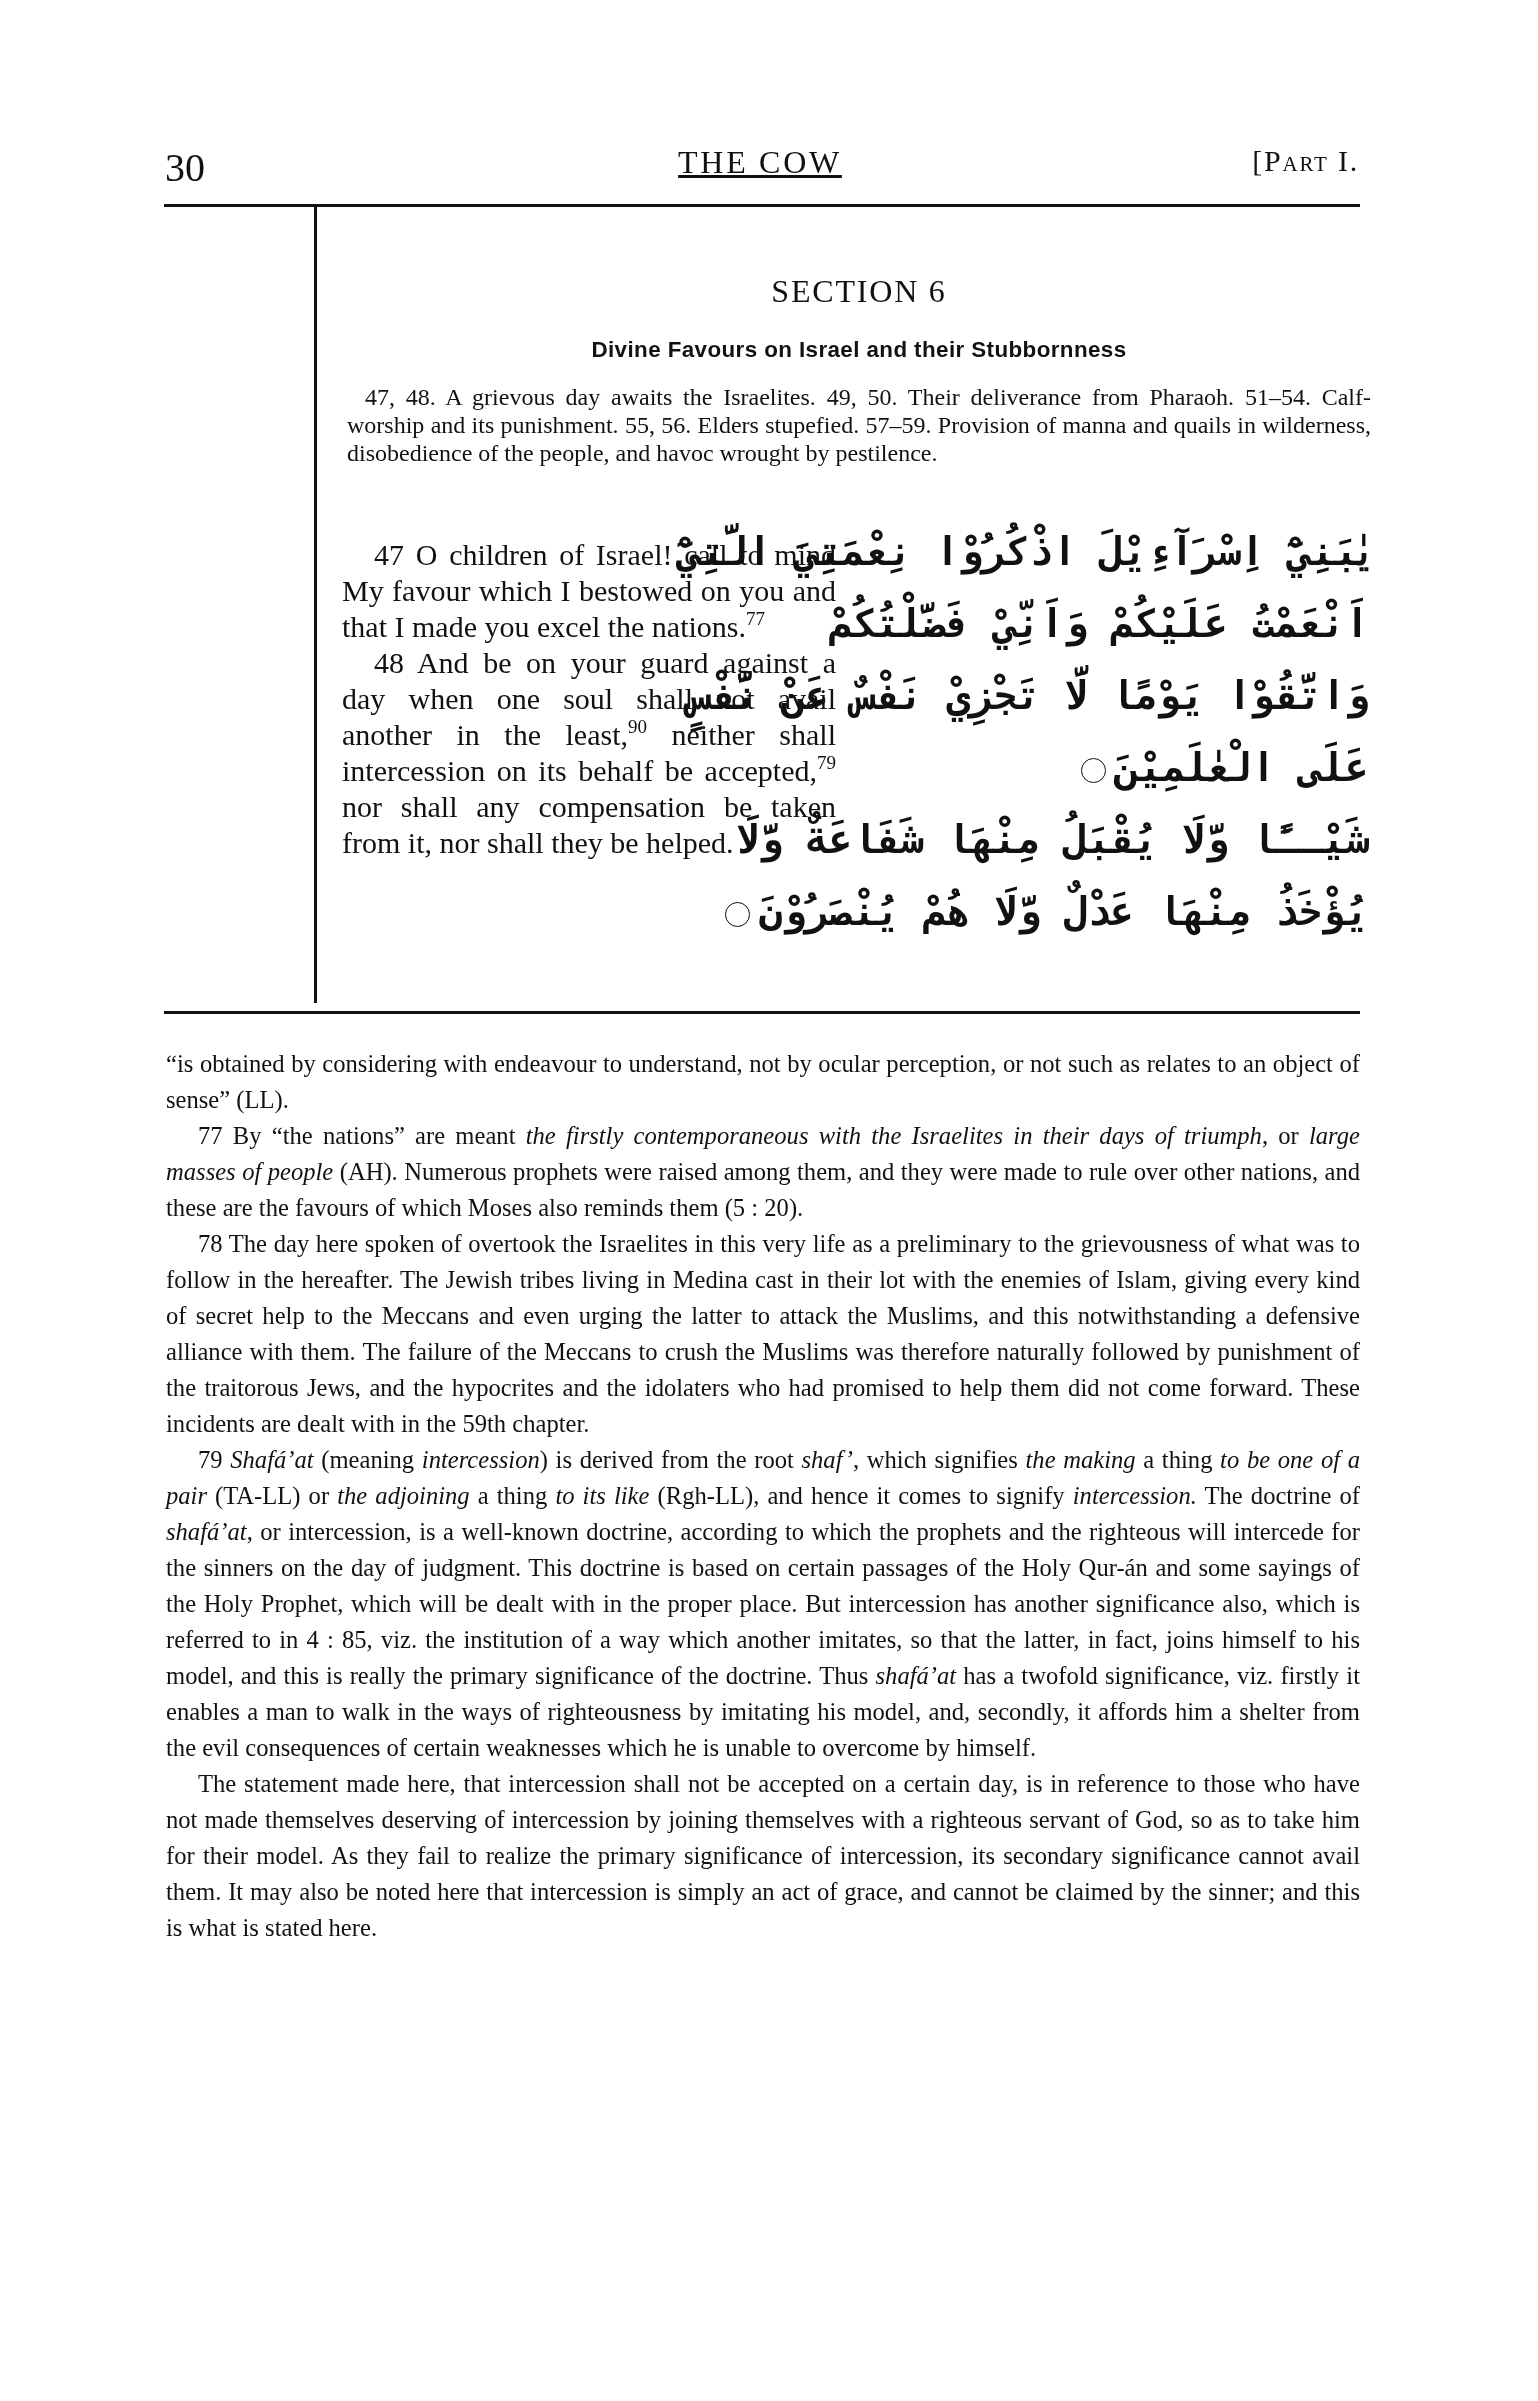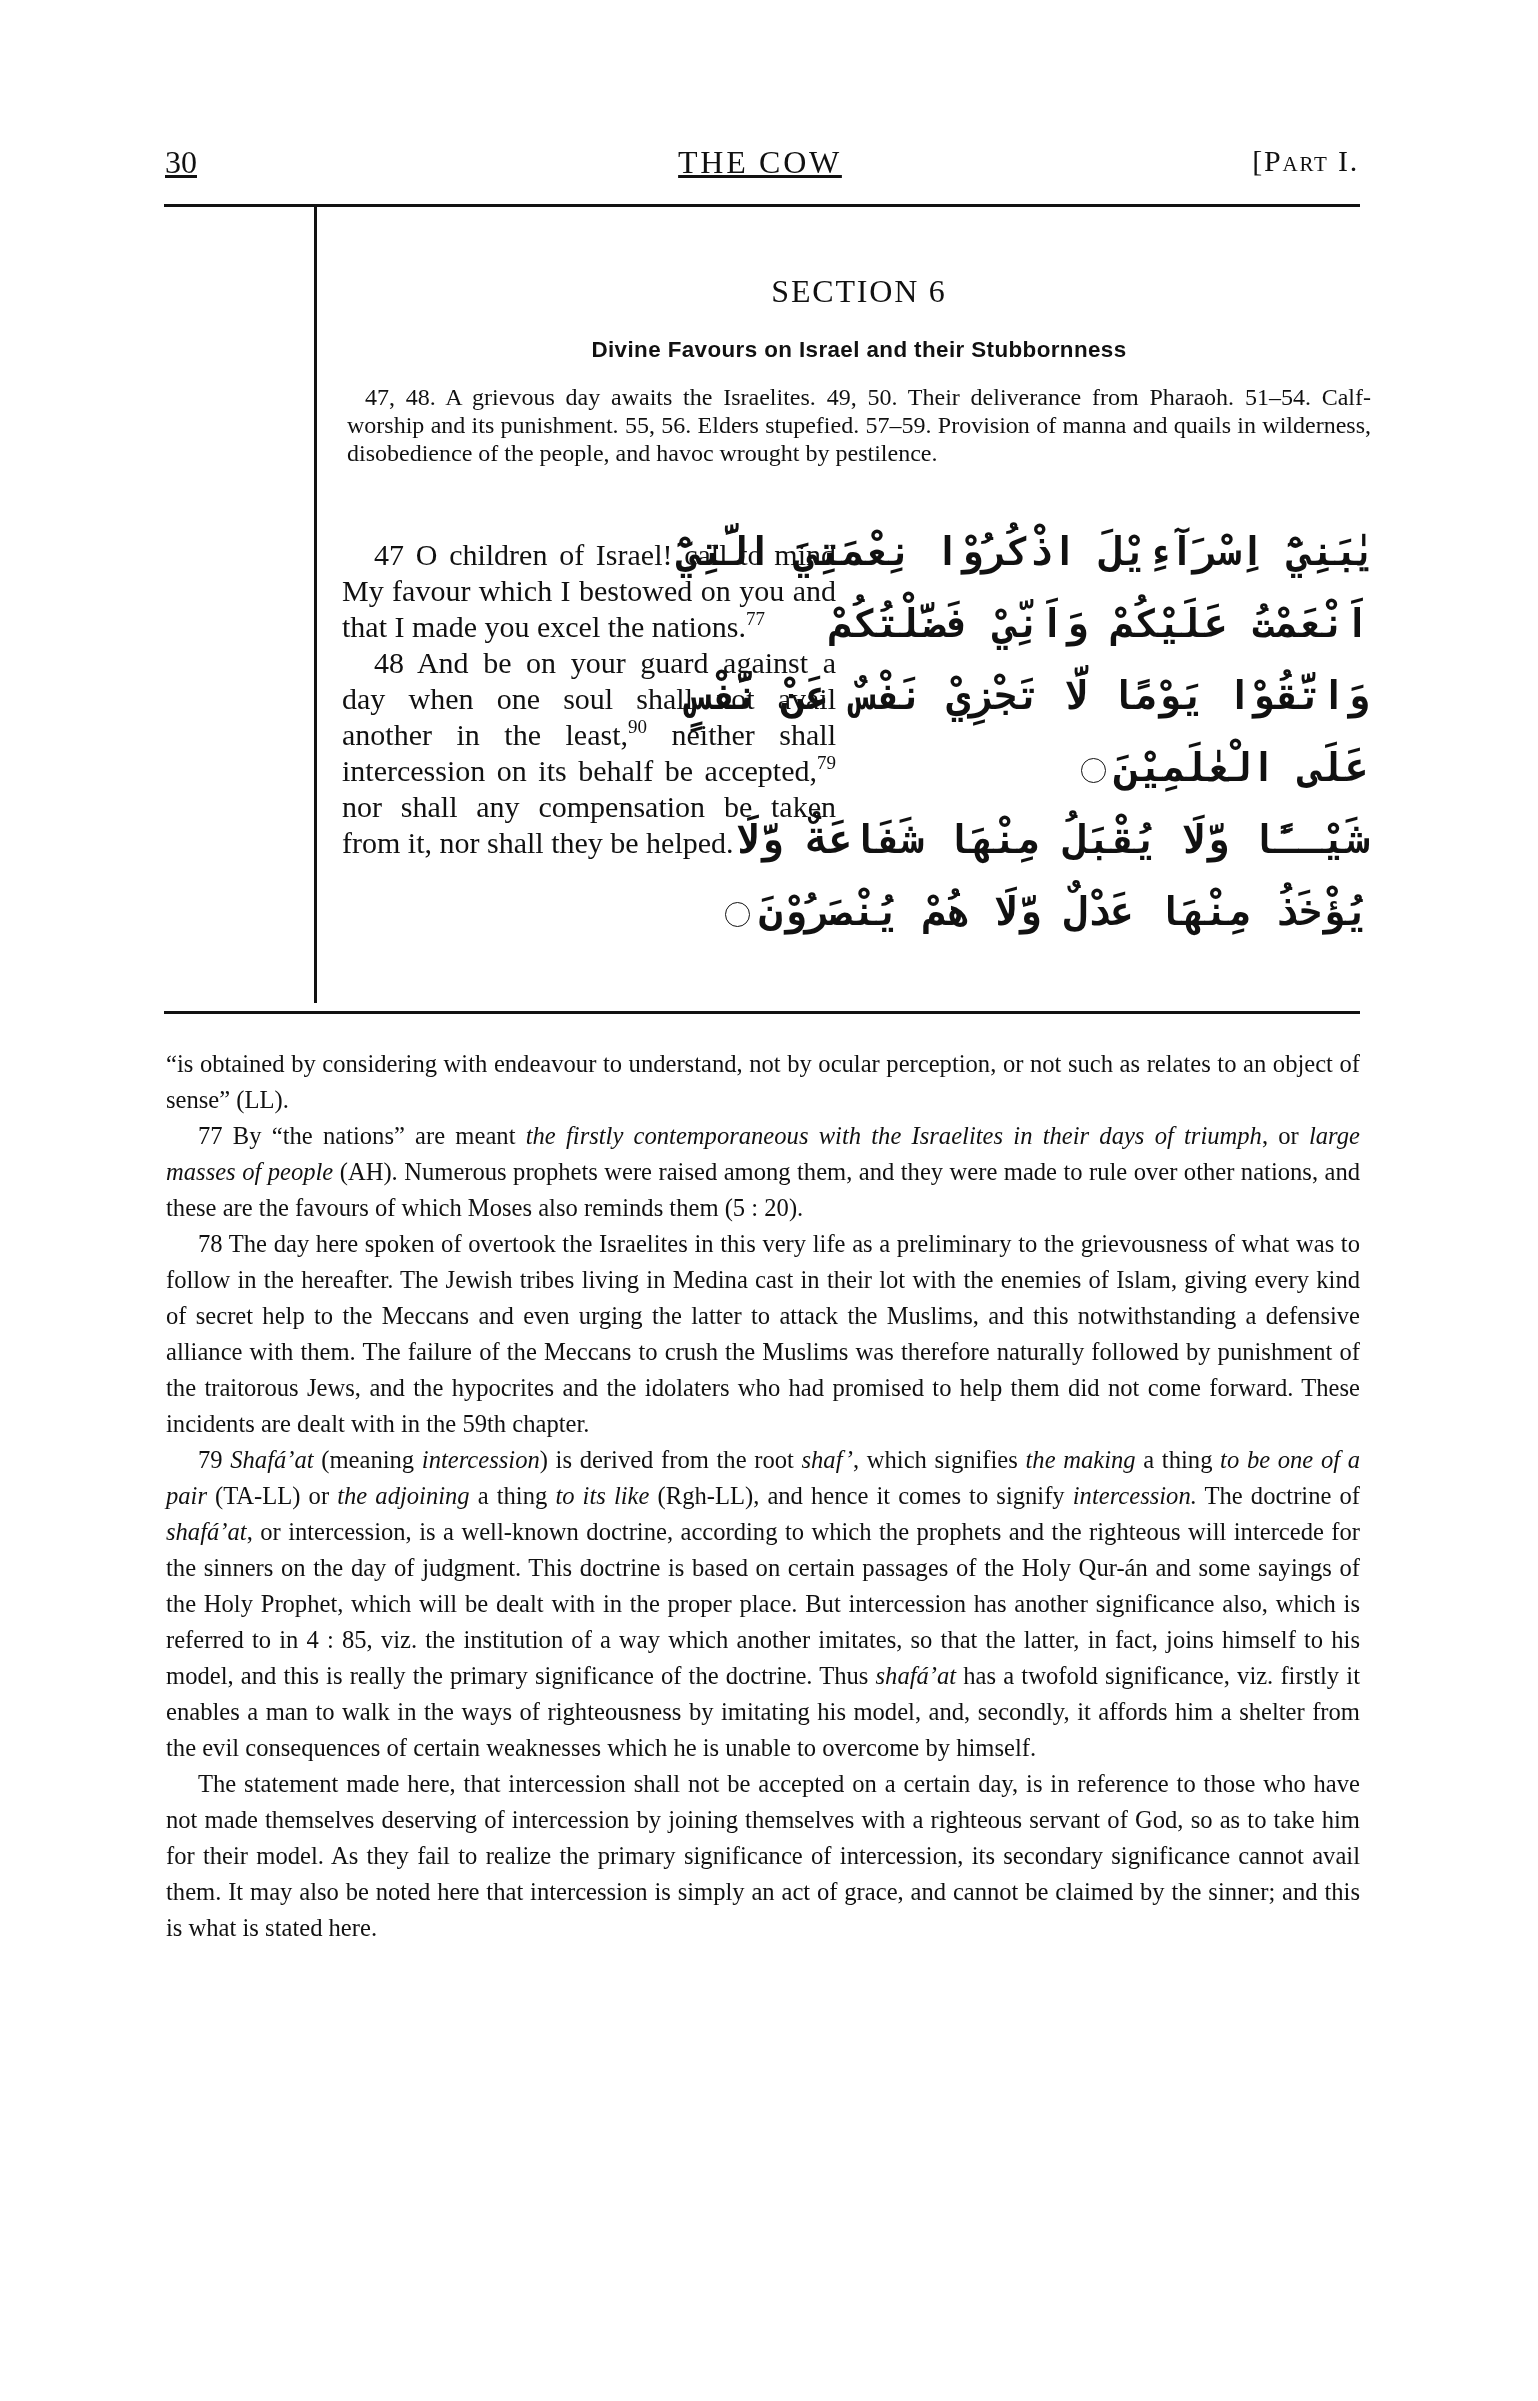--- a/index.html
+++ b/index.html
@@ -4,21 +4,21 @@
 <style>
   html, body { margin: 0; padding: 0; background: #ffffff; }
   body {
     width: 1538px; height: 2401px; position: relative; overflow: hidden;
     color: #111111;
     font-family: "Liberation Serif", "DejaVu Serif", serif;
   }
   .page-header {
     position: absolute; left: 165px; top: 139px; width: 1194px; height: 54px;
   }
-  .page-number { position: absolute; left: 0; top: 5.4px; font-size: 32px; text-decoration: underline; }
+  .page-number { position: absolute; left: 0; top: 5.4px; font-size: 40px; }
   .running-title { position: absolute; left: 0; right: 4px; top: 5.4px; text-align: center; font-size: 32px; letter-spacing: 2.7px; text-decoration: underline; }
   .part-label { position: absolute; right: 0; top: 5.4px; font-size: 30px; font-variant: small-caps; letter-spacing: 1.8px; }
   .rule-top { position: absolute; left: 164px; top: 204px; width: 1196px; height: 2.7px; background: #111; }
   .rule-bottom { position: absolute; left: 164px; top: 1011px; width: 1196px; height: 2.7px; background: #111; }
   .margin-line { position: absolute; left: 314px; top: 207px; width: 2.7px; height: 796px; background: #111; }
 
   .section-block { position: absolute; left: 347px; top: 259px; width: 1024px; }
   .section-title { text-align: center; font-size: 32px; letter-spacing: 1.8px; margin: 14.3px 0 27px 0; }
   .section-subtitle { text-align: center; font-family: "Liberation Sans", "DejaVu Sans", sans-serif; font-weight: bold; font-size: 22.4px; margin-bottom: 19.7px; letter-spacing: 0.4px; }
   .section-summary { font-size: 24px; line-height: 28px; text-align: justify; text-indent: 18px; margin: 0; }

